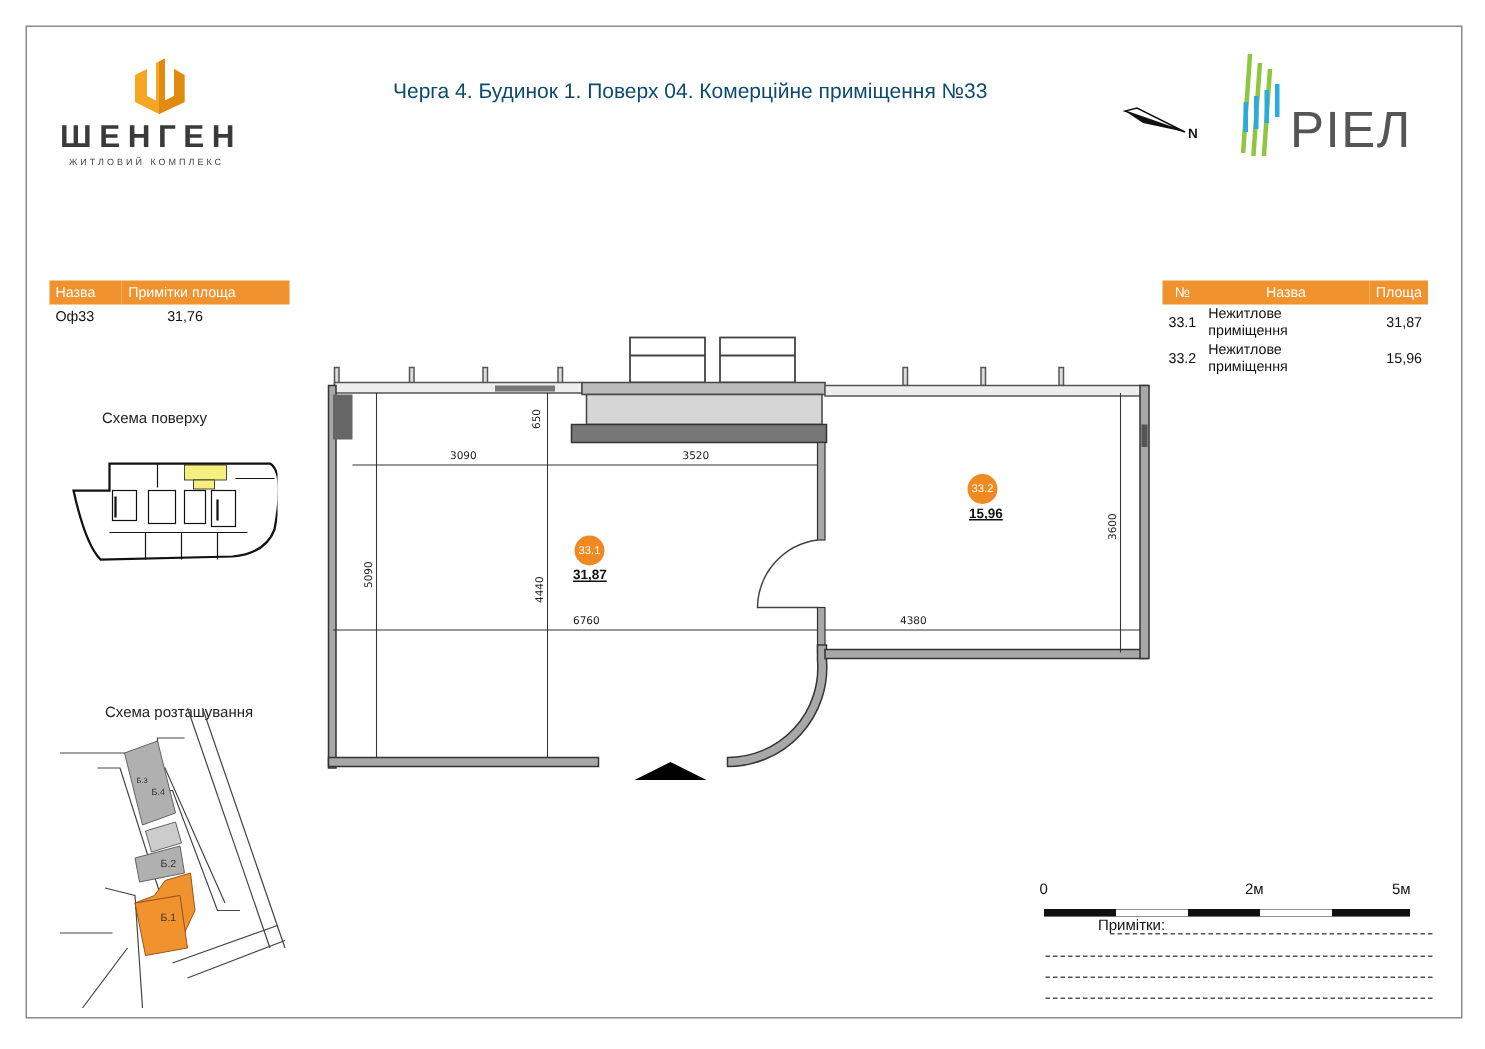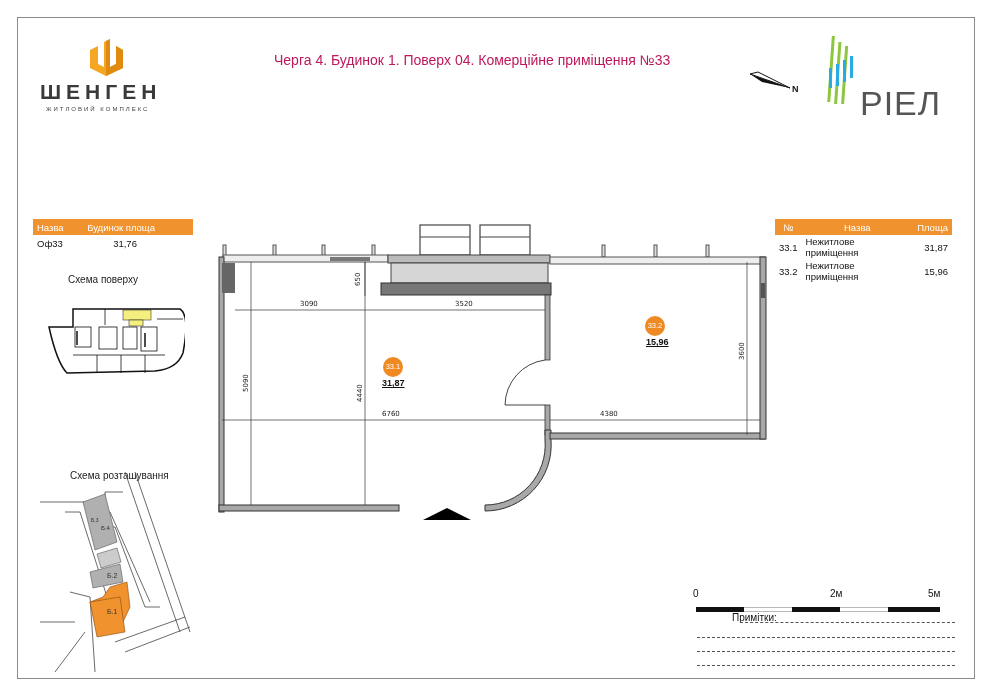--- a/index.html
+++ b/index.html
@@ -1,24 +1,24 @@
 <!DOCTYPE html>
 <html><head>
 <meta charset="utf-8">
 <style>
   html,body{margin:0;padding:0;background:#fff;}
   body{width:990px;height:699px;position:relative;overflow:hidden;font-family:"Liberation Sans",sans-serif;color:#111;}
   .frame{position:absolute;left:17px;top:17px;width:958px;height:662px;border:1px solid #8a8a8a;box-sizing:border-box;}
   .abs{position:absolute;}
-  .title{left:274px;top:52px;width:450px;font-size:14px;color:#be185d;white-space:nowrap;}
+  .title{left:262px;top:52px;width:450px;font-size:14px;color:#0c4a6e;white-space:nowrap;}
   .logo-text{left:40px;top:80px;font-size:21px;letter-spacing:5px;color:#3a3a3a;font-weight:bold;}
   .logo-sub{left:46px;top:106px;font-size:6px;letter-spacing:2px;color:#444;}
-  .riel-text{left:860px;top:84px;font-size:34px;color:#555;letter-spacing:1px;text-align:center;}
+  .riel-text{left:860px;top:68px;font-size:34px;color:#555;letter-spacing:1px;text-align:center;}
   .north-label{left:792px;top:84px;font-size:9px;font-weight:bold;}
-  table.info{position:absolute;border-collapse:collapse;font-size:9.5px;margin-top:32px;}
+  table.info{position:absolute;border-collapse:collapse;font-size:9.5px;}
   table.info th{background:#f0922e;color:#fff;font-weight:normal;padding:1px 4px;height:14px;}
   table.info td{padding:1px 4px;height:14px;color:#111;}
   .t1{left:33px;top:187px;width:160px;}
   .t2{left:775px;top:187px;width:177px;}
   .section-label{font-size:10px;color:#222;}
   .scale-label{font-size:10px;}
   .notes-label{font-size:10px;}
   .dash{position:absolute;border-top:1px dashed #555;height:0;}
   .badge{position:absolute;width:20px;height:20px;border-radius:50%;background:#ef8a22;color:#fff;font-size:7.5px;text-align:center;line-height:20px;}
   .area{position:absolute;font-size:9px;font-weight:bold;text-decoration:underline;}
@@ -57,21 +57,21 @@
     <rect x="17" y="26" width="3" height="22" fill="#29abe2"></rect>
     <rect x="24" y="22" width="3" height="22" fill="#29abe2"></rect>
   </svg>
 </div>
 <div class="abs riel-text">РІЕЛ</div>
 
 <table class="info t1">
   <tbody>
       <tr>
     <th style="text-align:left;">Назва</th>
-    <th style="text-align:left;">Будинок площа</th>
+    <th style="text-align:left;">Примітки площа</th>
   </tr>
   <tr>
     <td>Оф33</td>
     <td style="padding-left:30px;">31,76</td>
   </tr>
 </tbody>
   </table>
 
 <table class="info t2">
   <tbody>

